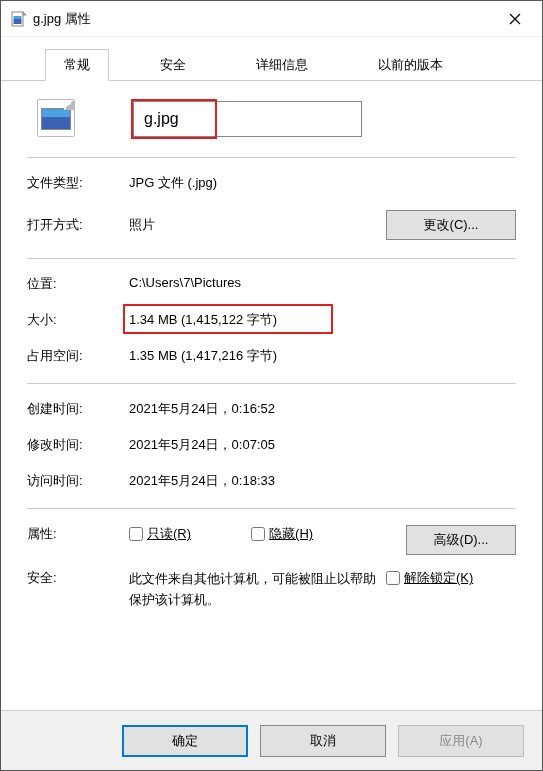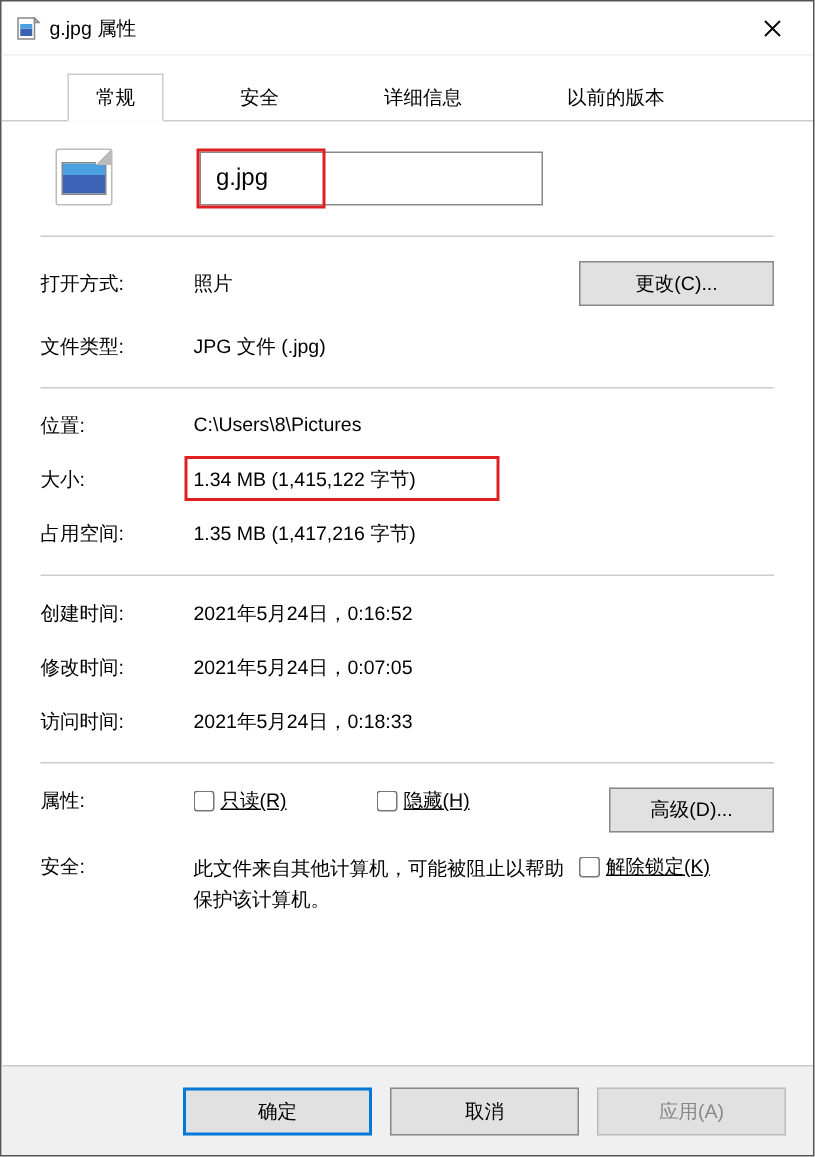--- a/index.html
+++ b/index.html
@@ -75,36 +75,36 @@
       <div class="corner"></div>
     </div>
     <div class="filename-wrap">
       <input class="filename-input" type="text" value="g.jpg" style="">
       <div class="hl-overlay"></div>
     </div>
   </div>
 
   <hr class="sep">
 
+  <div class="prop-row">
+    <div class="prop-label">文件类型:</div>
+    <div class="prop-value">JPG 文件 (.jpg)</div>
+  </div>
+
   <div class="prop-row open-with-row">
     <div class="prop-label">打开方式:</div>
     <div class="prop-value">照片</div>
     <button class="change-btn"><span>更改(C)...</span></button>
   </div>
 
-  <div class="prop-row">
-    <div class="prop-label">文件类型:</div>
-    <div class="prop-value">JPG 文件 (.jpg)</div>
-  </div>
-
   <hr class="sep">
 
   <div class="prop-row">
     <div class="prop-label">位置:</div>
-    <div class="prop-value">C:\Users\8\Pictures</div>
+    <div class="prop-value">C:\Users\7\Pictures</div>
   </div>
 
   <div class="prop-row">
     <div class="prop-label">大小:</div>
     <div class="prop-value">
       <span>1.34 MB (1,415,122 字节)</span>
       <div class="hl-overlay"></div>
     </div>
   </div>
 

